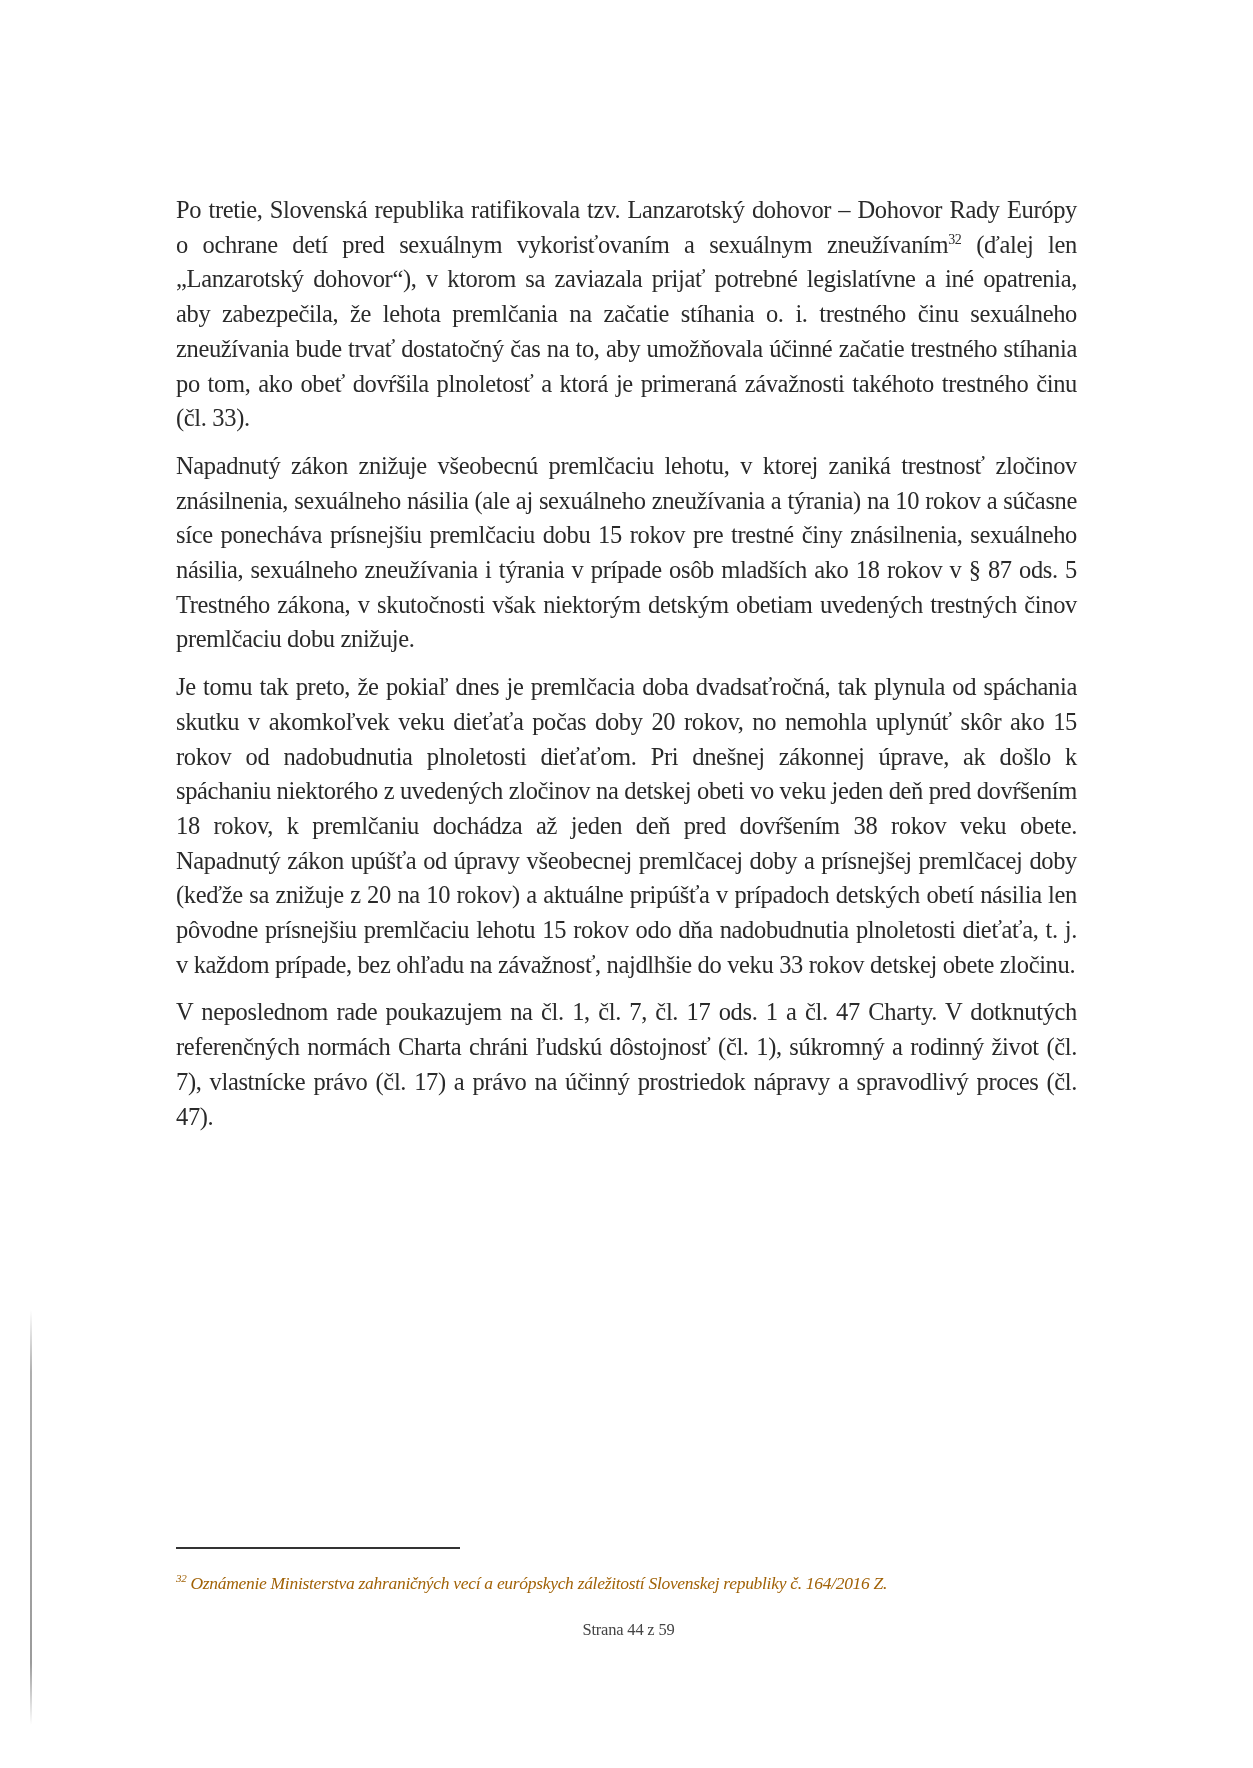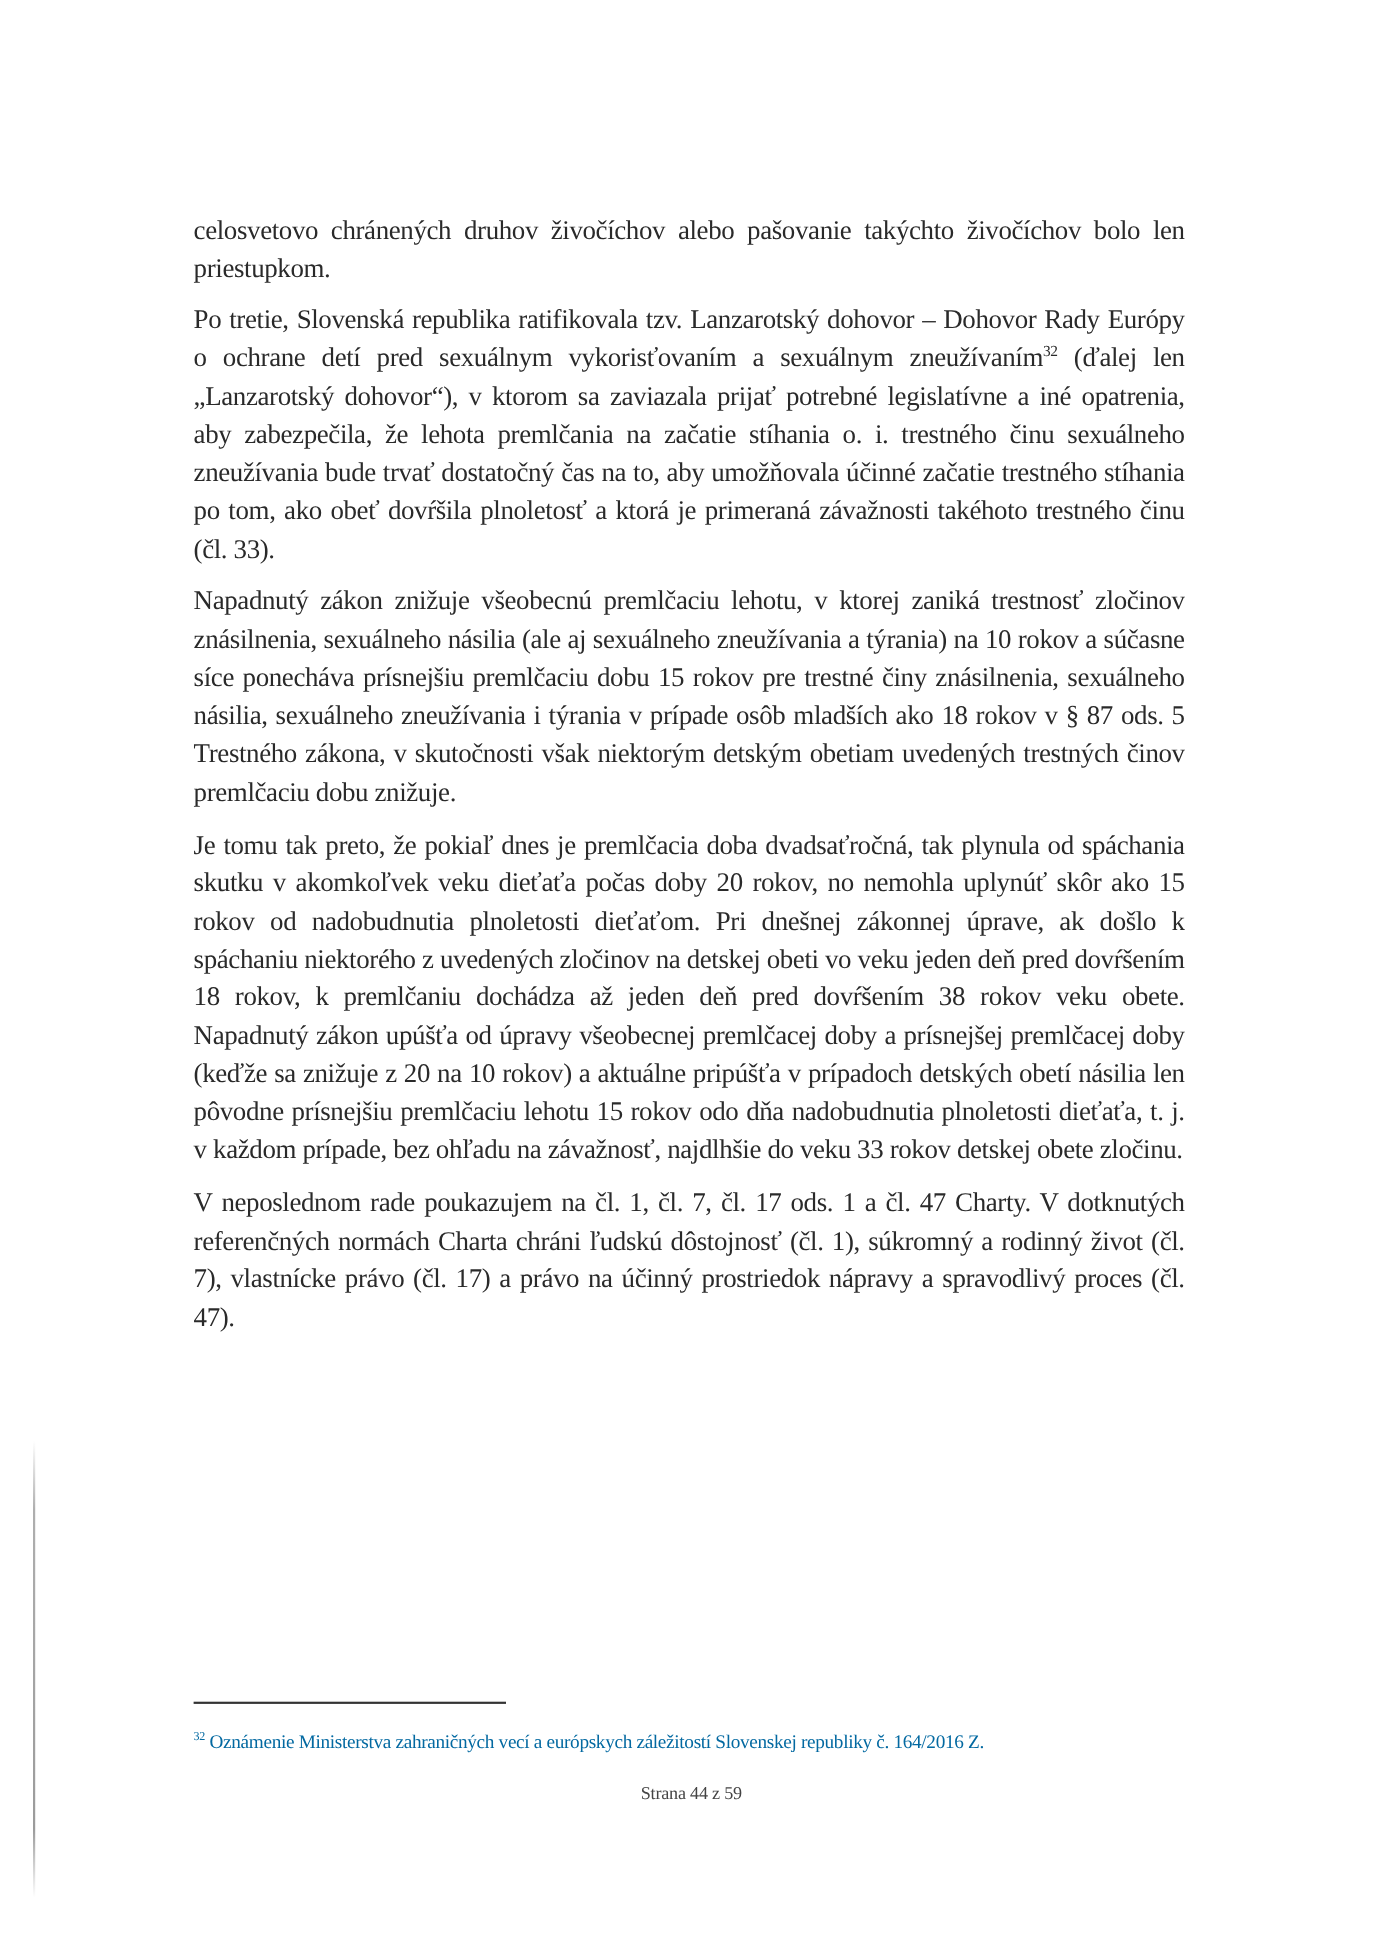--- a/index.html
+++ b/index.html
@@ -58,22 +58,23 @@
     background: #333;
   }
   .footnote {
     position: absolute;
     left: 176px;
     top: 1572px;
     width: 920px;
     font-size: 17.5px;
     line-height: 22px;
     letter-spacing: -0.3px;
-    color: #0369a1;
+    color: #a16207;
     white-space: nowrap;
+    font-style: italic;
   }
   .footnote sup {
     font-size: 11px;
     vertical-align: super;
     line-height: 0;
   }
   .page-number {
     position: absolute;
     left: 0;
     width: 1253px;
@@ -86,23 +87,20 @@
   }
   .page-number span { margin-left: 4px; }
 </style>
 </head>
 <body>
 
 <div class="page">
   <div class="scan-line"></div>
 
   <div class="body-text">
-    <p class="para p0">
-      <span>celosvetovo chránených druhov živočíchov alebo pašovanie takýchto živočíchov bolo len priestupkom.</span>
-    </p>
     <p class="para">
       <span>Po tretie, Slovenská republika ratifikovala tzv. Lanzarotský dohovor – Dohovor Rady Európy o ochrane detí pred sexuálnym vykorisťovaním a sexuálnym zneužívaním</span><sup>32</sup><span> (ďalej len „Lanzarotský dohovor“), v ktorom sa zaviazala prijať potrebné legislatívne a iné opatrenia, aby zabezpečila, že lehota premlčania na začatie stíhania o. i. trestného činu sexuálneho zneužívania bude trvať dostatočný čas na to, aby umožňovala účinné začatie trestného stíhania po tom, ako obeť dovŕšila plnoletosť a ktorá je primeraná závažnosti takéhoto trestného činu (čl. 33).</span>
     </p>
     <p class="para">
       <span>Napadnutý zákon znižuje všeobecnú premlčaciu lehotu, v ktorej zaniká trestnosť zločinov znásilnenia, sexuálneho násilia (ale aj sexuálneho zneužívania a týrania) na 10 rokov a súčasne síce ponecháva prísnejšiu premlčaciu dobu 15 rokov pre trestné činy znásilnenia, sexuálneho násilia, sexuálneho zneužívania i týrania v prípade osôb mladších ako 18 rokov v § 87 ods. 5 Trestného zákona, v skutočnosti však niektorým detským obetiam uvedených trestných činov premlčaciu dobu znižuje.</span>
     </p>
     <p class="para">
       <span>Je tomu tak preto, že pokiaľ dnes je premlčacia doba dvadsaťročná, tak plynula od spáchania skutku v akomkoľvek veku dieťaťa počas doby 20 rokov, no nemohla uplynúť skôr ako 15 rokov od nadobudnutia plnoletosti dieťaťom. Pri dnešnej zákonnej úprave, ak došlo k spáchaniu niektorého z uvedených zločinov na detskej obeti vo veku jeden deň pred dovŕšením 18 rokov, k premlčaniu dochádza až jeden deň pred dovŕšením 38 rokov veku obete. Napadnutý zákon upúšťa od úpravy všeobecnej premlčacej doby a prísnejšej premlčacej doby (keďže sa znižuje z 20 na 10 rokov) a aktuálne pripúšťa v prípadoch detských obetí násilia len pôvodne prísnejšiu premlčaciu lehotu 15 rokov odo dňa nadobudnutia plnoletosti dieťaťa, t. j. v každom prípade, bez ohľadu na závažnosť, najdlhšie do veku 33 rokov detskej obete zločinu.</span>
     </p>
     <p class="para">

